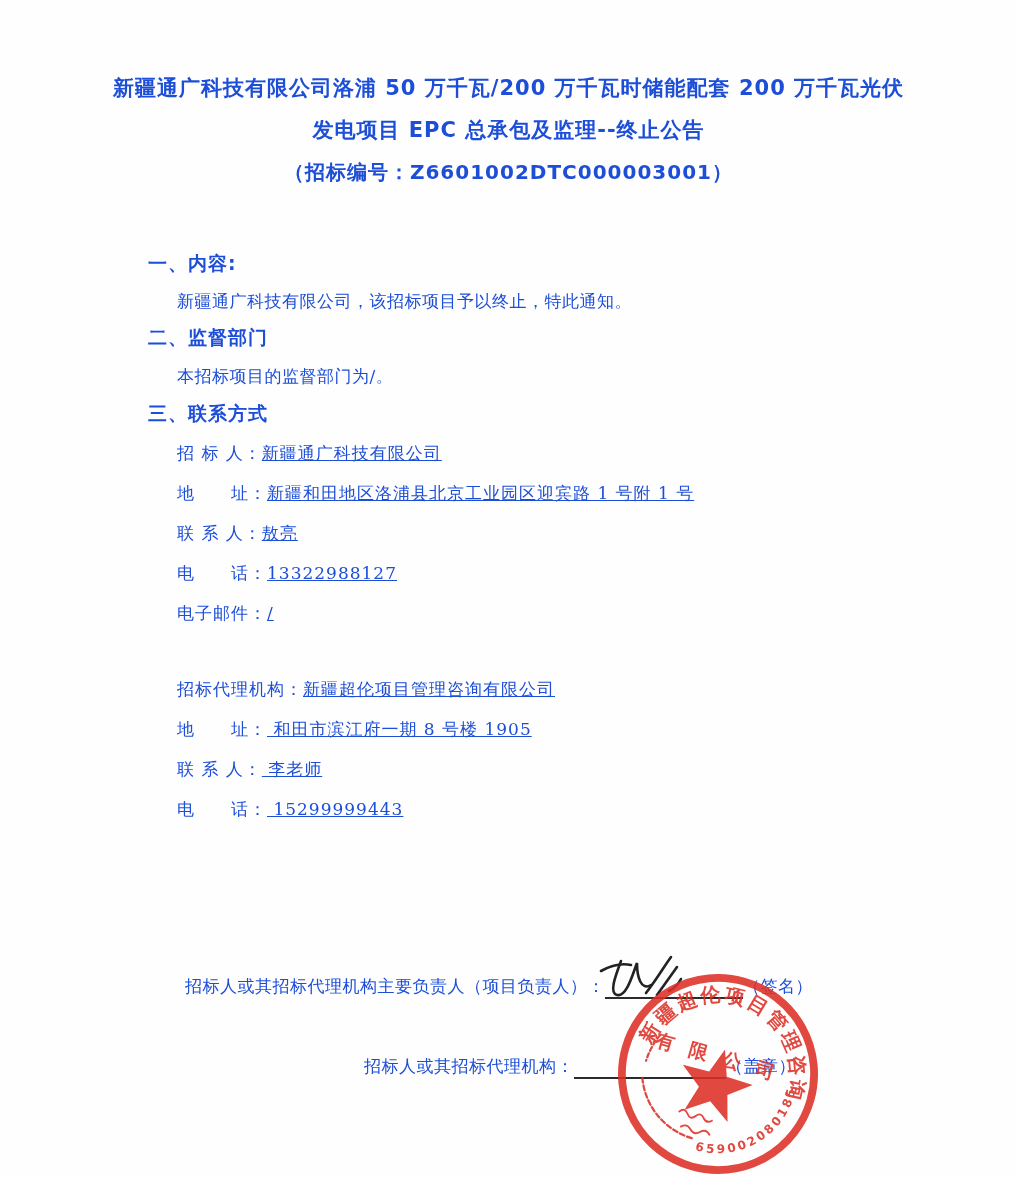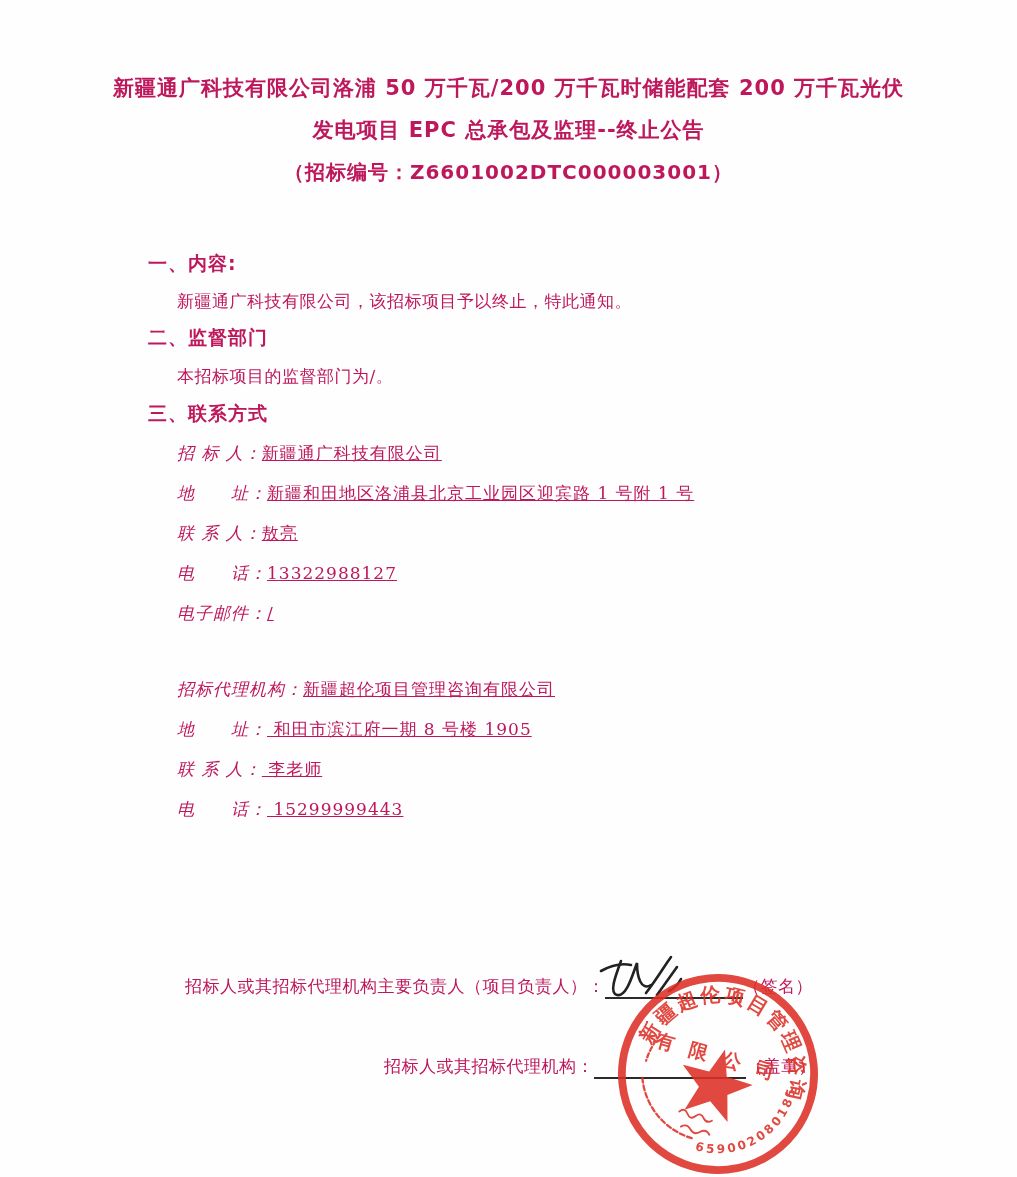--- a/index.html
+++ b/index.html
@@ -2,33 +2,33 @@
 <html><head>
 <meta charset="utf-8">
 <style>
   html,body{margin:0;padding:0;background:#ffffff;}
   .page{
     position:relative;
     width:1017px;height:1177px;
     background:#fefefe;
     overflow:hidden;
     font-family:"DejaVu Serif","Liberation Serif",serif;
-    color:#be185d;
+    color:#1d4ed8;
   }
   .line{position:absolute;white-space:pre;line-height:26px;font-size:17px;letter-spacing:0.5px;}
   .title{
     left:0;width:1017px;text-align:center;
     font-family:"DejaVu Sans","Liberation Sans",sans-serif;
     font-weight:700;font-size:21px;line-height:28px;letter-spacing:1px;
   }
   .heading{
     font-family:"DejaVu Sans","Liberation Sans",sans-serif;
     font-weight:700;font-size:19px;letter-spacing:1px;
   }
-  .label{letter-spacing:1px;font-style:italic;}
+  .label{letter-spacing:1px;}
   .value{letter-spacing:1px;text-decoration:underline;}
   .footer-row{display:flex;align-items:flex-end;margin-top:24px;}
   .sig-line{
     position:relative;display:inline-block;
     width:138px;height:22px;
     border-bottom:2px solid #2b2b2b;
     vertical-align:baseline;
   }
   .seal-line{
     display:inline-block;width:152px;height:22px;
@@ -77,21 +77,21 @@
         <g fill="none" stroke="#222222" stroke-width="2.6" stroke-linecap="round">
           <path d="M10,22 q16,-9 30,-6"></path>
           <path d="M30,12 C24,28 18,44 26,46 C36,48 42,24 46,14 C46,28 50,42 60,36"></path>
           <path d="M55,44 C66,30 74,16 80,8"></path>
           <path d="M66,46 l20,-28"></path>
           <path d="M78,42 q8,-4 12,-12"></path>
         </g>
       </svg></span><span>（签名）</span>
   </div>
 
-  <div class="line footer-row" style="top:1029px;left:384px;">
+  <div class="line footer-row" style="top:1029px;left:364px;">
     <span>招标人或其招标代理机构：</span><span class="seal-line"></span><span>（盖章）</span>
   </div>
 
   <div class="stamp">
     <svg viewBox="0 0 300 300">
       <g transform="rotate(16 150 150)" stroke="none" fill="#dd2f26">
 
         <circle cx="150" cy="150" r="136" fill="none" stroke="#dd2f26" stroke-width="11"></circle>
 
         <defs>

